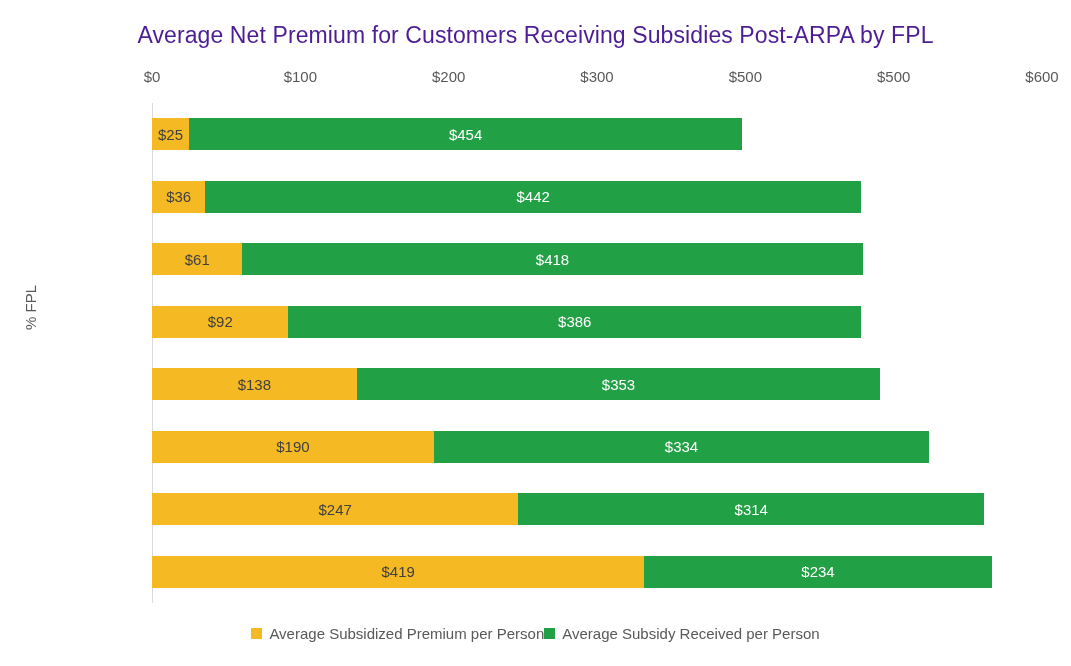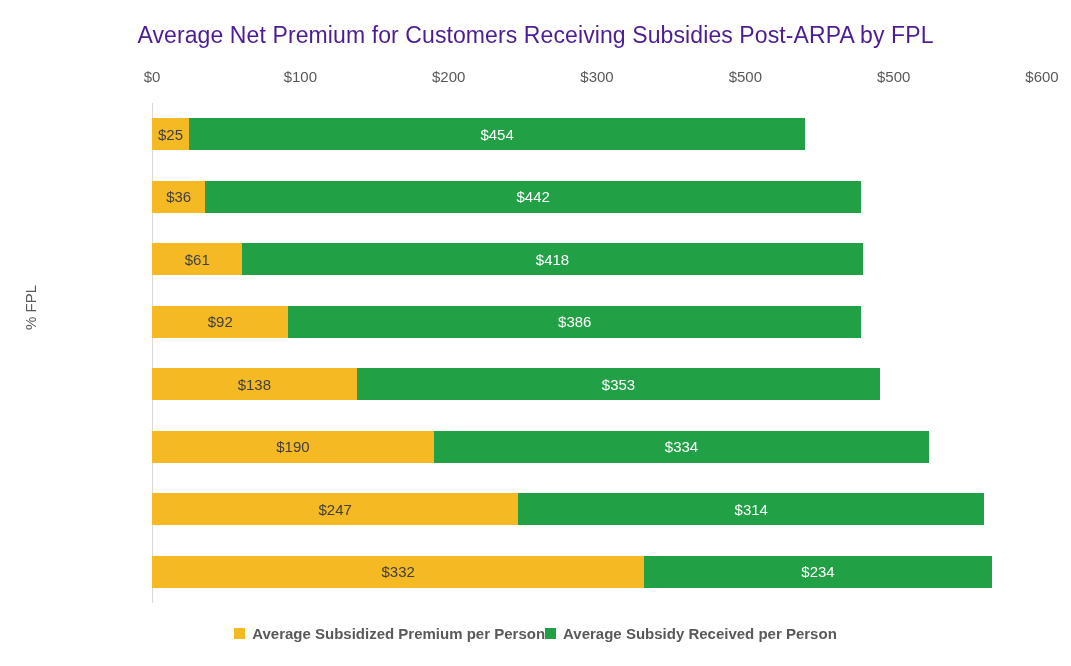--- a/index.html
+++ b/index.html
@@ -113,21 +113,20 @@
     color: #ffffff;
   }
   .legend {
     position: absolute;
     left: 0;
     top: 625px;
     width: 1071px;
     display: flex;
     justify-content: center;
     align-items: center;
-    font-weight: bold;
   }
   .legend-item {
     display: flex;
     align-items: center;
     gap: 7px;
     font-size: 15px;
     color: #595959;
   }
   .legend-swatch {
     width: 11px;
@@ -155,21 +154,21 @@
   <div class="axis-line"></div>
 
   <div class="ylabel-axis">% FPL</div>
 
 
   <div class="plot">
       <div class="bar-row" style="top: 15.25px; width: 890px;">
         <div class="seg premium" style="left: 0px; width: 37.0833px; background: rgb(245, 185, 36);">
           <span>$25</span>
         </div>
-        <div class="seg subsidy" style="left: 37.0833px; width: 616px; background: rgb(33, 160, 70); text-align: center;">
+        <div class="seg subsidy" style="left: 37.0833px; width: 553px; background: rgb(33, 160, 70); text-align: center;">
           <span>$454</span>
         </div>
       </div>
       <div class="bar-row" style="top: 77.75px; width: 890px;">
         <div class="seg premium" style="left: 0px; width: 53.4px; background: rgb(245, 185, 36);">
           <span>$36</span>
         </div>
         <div class="seg subsidy" style="left: 53.4px; width: 655.633px; background: rgb(33, 160, 70);">
           <span>$442</span>
         </div>
@@ -209,21 +208,21 @@
       <div class="bar-row" style="top: 390.25px; width: 890px;">
         <div class="seg premium" style="left: 0px; width: 366.383px; background: rgb(245, 185, 36);">
           <span>$247</span>
         </div>
         <div class="seg subsidy" style="left: 366.383px; width: 465.767px; background: rgb(33, 160, 70);">
           <span>$314</span>
         </div>
       </div>
       <div class="bar-row" style="top: 452.75px; width: 890px;">
         <div class="seg premium" style="left: 0px; width: 492.467px; background: rgb(245, 185, 36);">
-          <span>$332</span>
+          <span>$419</span>
         </div>
         <div class="seg subsidy" style="left: 492.467px; width: 347.1px; background: rgb(33, 160, 70);">
           <span>$234</span>
         </div>
       </div>
     </div>
 
   <div class="legend">
       <div class="legend-item">
         <span class="legend-swatch" style="background: rgb(245, 185, 36);"></span>

